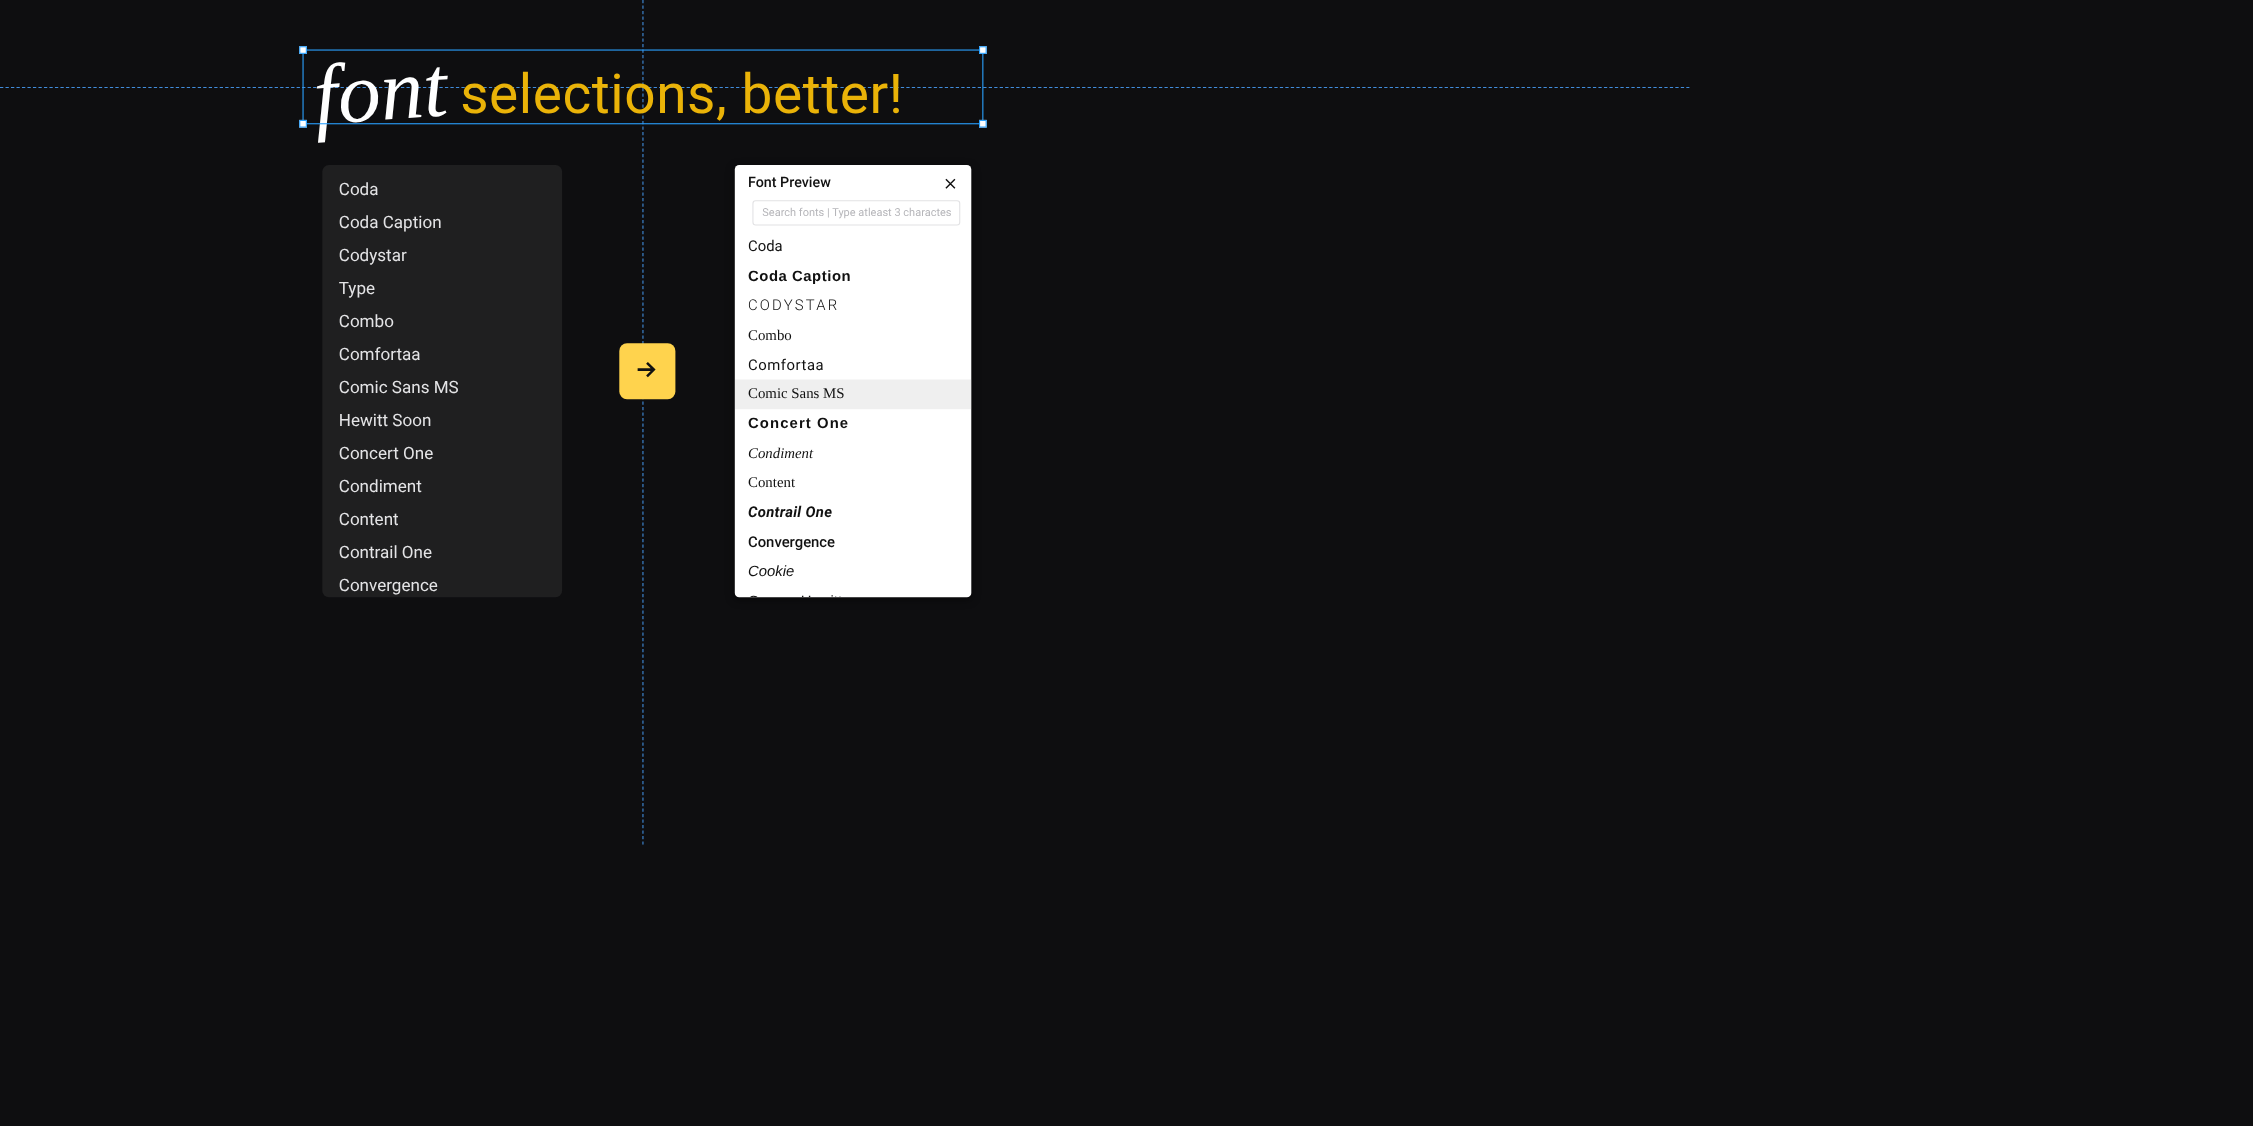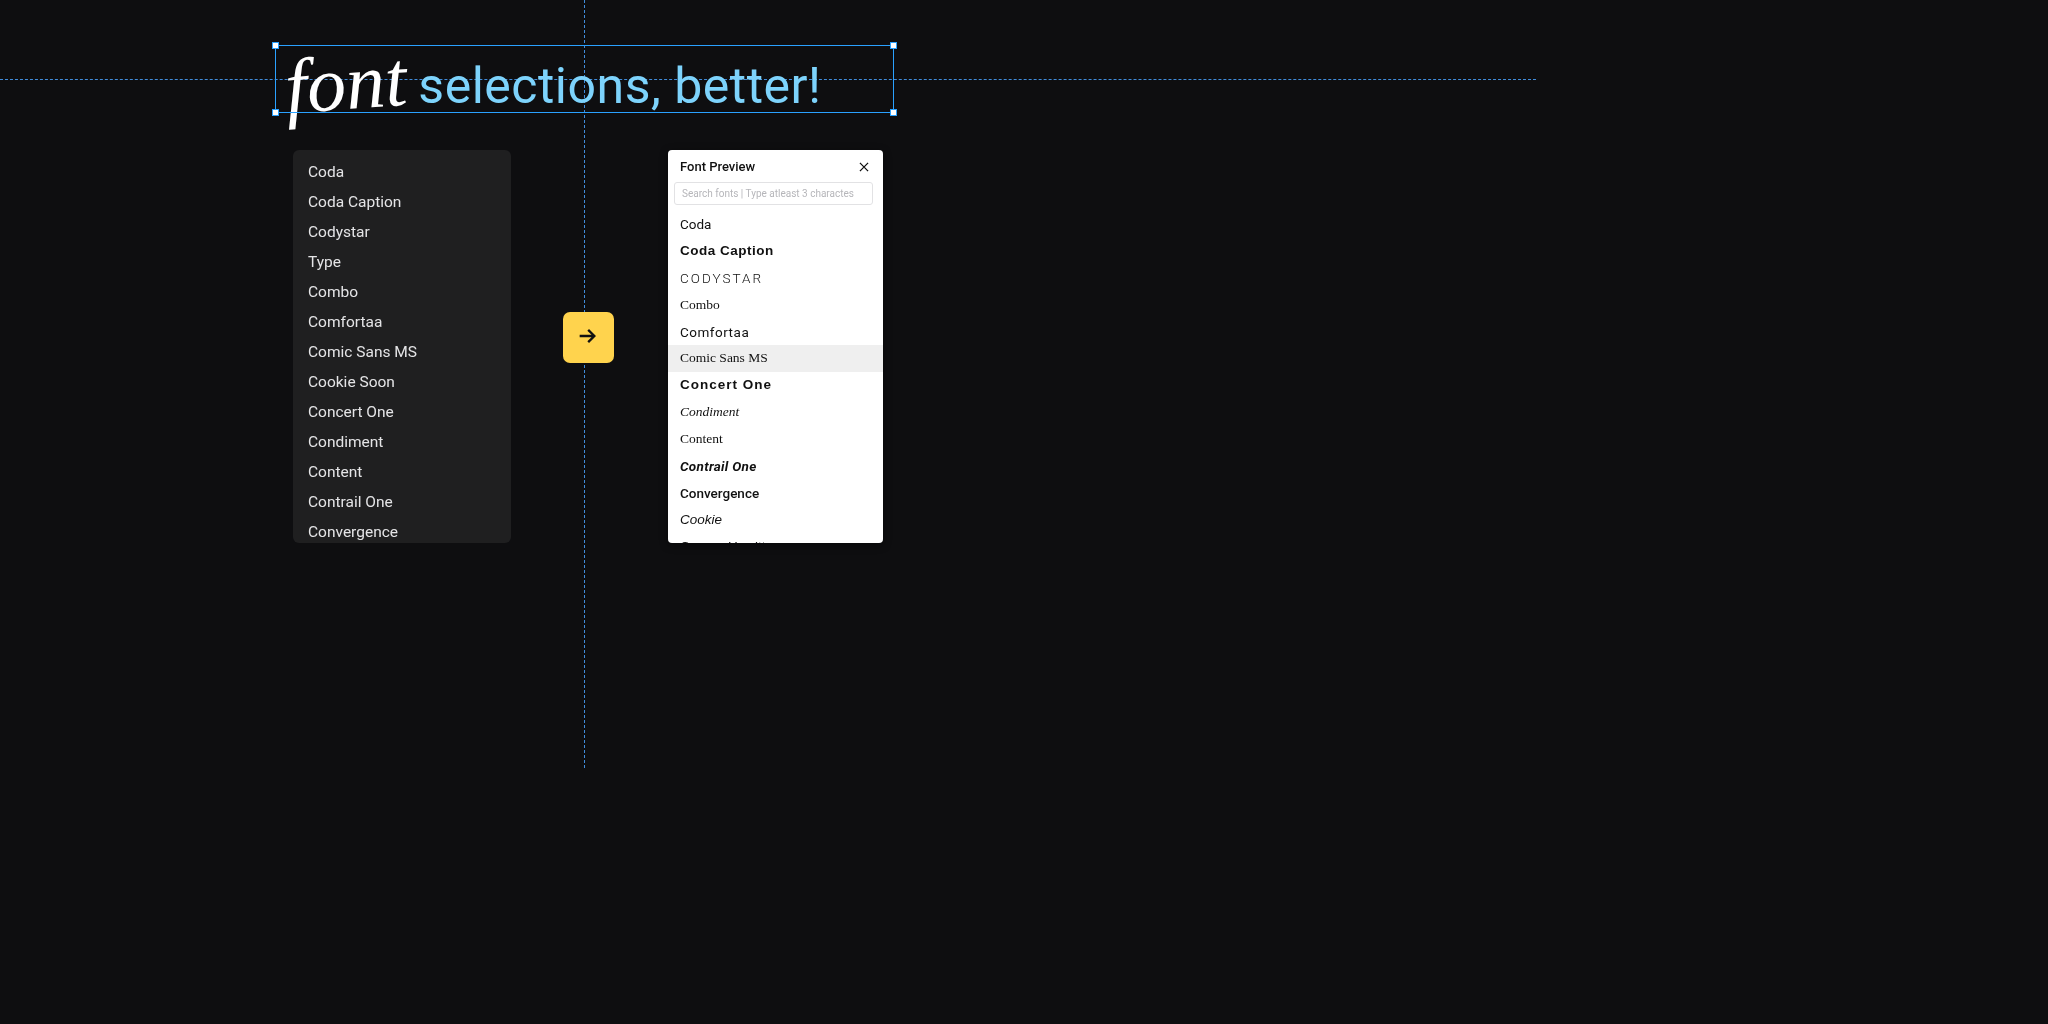--- a/index.html
+++ b/index.html
@@ -52,21 +52,21 @@
     font-family: "Brush Script MT", "Segoe Script", cursive;
     font-style: italic;
     color: #fff;
     font-size: 78px;
     line-height: 1;
     transform: translateY(6px) rotate(-4deg);
     display: inline-block;
     font-weight: 400;
   }
   .title-sans {
-    color: #7dd3fc;
+    color: #eab308;
     font-size: 50px;
     font-weight: 400;
     letter-spacing: 0.5px;
   }
 
   
   .dark-list {
     position: absolute;
     left: 293px; top: 150px;
     width: 218px; height: 393px;
@@ -112,27 +112,28 @@
   .panel-header {
     display: flex;
     align-items: center;
     justify-content: space-between;
     padding: 9px 12px 8px 12px;
     font-size: 13px;
     font-weight: 500;
   }
   .panel-header .close svg { width: 14px; height: 14px; display:block; }
   .search {
-    margin: 0 10px 6px 6px;
+    margin: 0 10px 6px 16px;
     border: 1px solid #e2e2e4;
     border-radius: 3px;
     font-size: 10px;
     color: #b6b6ba;
     padding: 5px 7px;
     background: #fff;
+    text-align: right;
   }
   .preview-list {
     flex: 1;
     overflow: hidden;
     padding-bottom: 6px;
   }
   .preview-list .pitem {
     padding: 5px 12px;
     font-size: 13.5px;
     color: #111;
@@ -174,21 +175,21 @@
 </div>
 
 <div class="dark-list" id="dark-list">
     <div class="item">Coda</div>
     <div class="item">Coda Caption</div>
     <div class="item">Codystar</div>
     <div class="item">Type</div>
     <div class="item">Combo</div>
     <div class="item">Comfortaa</div>
     <div class="item">Comic Sans MS</div>
-    <div class="item">Cookie Soon</div>
+    <div class="item">Hewitt Soon</div>
     <div class="item">Concert One</div>
     <div class="item">Condiment</div>
     <div class="item">Content</div>
     <div class="item">Contrail One</div>
     <div class="item">Convergence</div>
   </div>
 
 <div class="arrow-box">
   <span>
     <svg viewBox="0 0 24 24" fill="#111">

